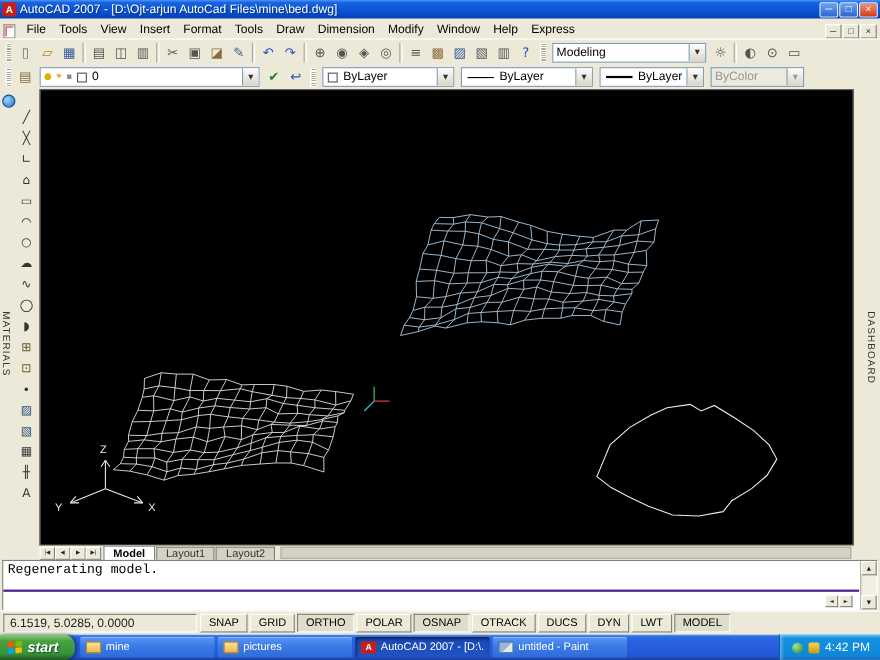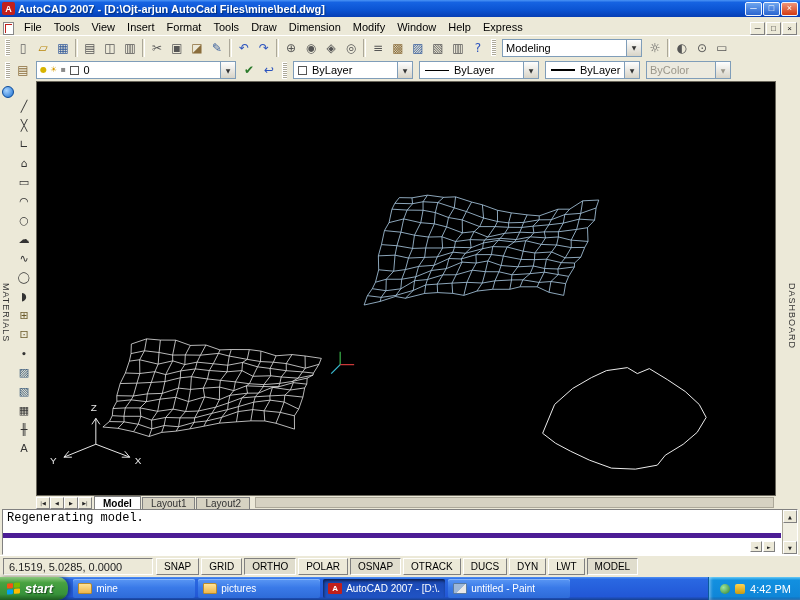--- a/index.html
+++ b/index.html
@@ -6,21 +6,21 @@
   html,body{width:800px;height:600px;overflow:hidden;background:#000;}
   .screen{position:relative;width:800px;height:600px;font-family:"Liberation Sans",sans-serif;
           font-size:11px;background:var(--face);user-select:none;overflow:hidden;}
 
   
   .titlebar{position:absolute;top:0;left:0;right:0;height:17px;display:flex;align-items:center;
     padding:0 2px;color:#fff;
     background:linear-gradient(180deg,#4b94f5 0%,#1663e2 14%,#0b53d2 60%,#063eb4 100%);}
   .app-icon{width:13px;height:13px;background:#c1201c;color:#fff;font-size:9px;font-weight:bold;
     display:flex;align-items:center;justify-content:center;margin-right:3px;border-radius:2px;flex:none;}
-  .title-text{font-weight:bold;font-size:11px;white-space:nowrap;overflow:hidden;flex:1;
+  .title-text{font-weight:normal;font-size:11px;white-space:nowrap;overflow:hidden;flex:1;
     text-shadow:1px 1px 1px #00317e;}
   .winbtns{display:flex;gap:1px;flex:none;}
   .wbtn{width:17px;height:14px;border-radius:2px;display:flex;align-items:center;justify-content:center;
     color:#fff;font-size:9px;line-height:1;border:1px solid #eef4ff;
     background:linear-gradient(180deg,#6ea5ef,#2b65cf);}
   .wbtn.close{background:linear-gradient(180deg,#f09579,#d23a12);}
 
   
   .menubar{position:absolute;top:17px;left:0;right:0;height:18px;background:var(--face);
     display:flex;align-items:flex-end;padding-left:3px;}
@@ -92,36 +92,36 @@
   .ltab{padding:0 8px;height:12px;font-size:10px;display:flex;align-items:center;
     border:1px solid #808080;border-bottom:none;background:#d6d2c2;color:#333;margin-right:1px;}
   .ltab.active{background:#fff;color:#000;height:13px;font-weight:bold;}
   .tabs-spacer{flex:1;height:11px;background:#d6d2c2;border:1px solid #aca899;margin:0 2px 1px 4px;}
 
   
   .command-window{position:absolute;top:509px;left:2px;right:2px;height:46px;background:#fff;
     border:1px solid;border-color:#808080 #fff #fff #808080;
     font-family:"Liberation Mono","DejaVu Sans Mono",monospace;font-size:12px;color:#000;}
   .cmd-history{position:absolute;top:0;left:0;right:16px;height:28px;padding:1px 4px;
-    border-bottom:5px solid #4c1d95;overflow:hidden;}
+    border-bottom:2px solid #4c1d95;overflow:hidden;}
   .cmd-prompt{position:absolute;bottom:0;left:0;right:16px;height:15px;padding:0 4px;display:flex;align-items:center;}
   .cmd-mini-btns{position:absolute;right:22px;bottom:2px;display:flex;gap:1px;}
   .mini-btn{width:12px;height:11px;font-family:"DejaVu Sans",sans-serif;font-size:5px;
     display:flex;align-items:center;justify-content:center;color:#222;
     border:1px solid;border-color:#fff #808080 #808080 #fff;background:var(--face);}
   .cmd-scrollbar{position:absolute;right:0;top:0;bottom:0;width:15px;background:#f1efe2;
     border-left:1px solid #aca899;display:flex;flex-direction:column;justify-content:space-between;}
   .scroll-btn{height:13px;font-family:"DejaVu Sans",sans-serif;font-size:5px;color:#222;
     display:flex;align-items:center;justify-content:center;
     border:1px solid;border-color:#fff #808080 #808080 #fff;background:var(--face);}
 
   
   .statusbar{position:absolute;top:555px;left:0;right:0;height:22px;background:var(--face);
     border-top:1px solid #fff;display:flex;align-items:center;padding:0 3px;gap:3px;}
-  .coords{width:150px;height:17px;border:1px solid;border-color:#808080 #fff #fff #808080;
+  .coords{width:176px;height:17px;border:1px solid;border-color:#808080 #fff #fff #808080;
     display:flex;align-items:center;padding:0 5px;font-size:11px;color:#222;flex:none;}
   .status-toggles{display:flex;gap:2px;}
   .sbtn{height:17px;padding:0 7px;display:flex;align-items:center;font-size:10px;color:#000;
     border:1px solid;border-color:#fff #808080 #808080 #fff;background:var(--face);}
   .sbtn.pressed{border-color:#808080 #fff #fff #808080;background:#e0ddcd;}
 
   
   .taskbar{position:absolute;top:577px;left:0;right:0;height:23px;display:flex;align-items:center;
     background:linear-gradient(180deg,#4f91f5 0%,#2a68e2 10%,#2257d6 85%,#17408f 100%);}
   .start-btn{height:23px;padding:0 15px 0 7px;border-radius:0 10px 10px 0;flex:none;

